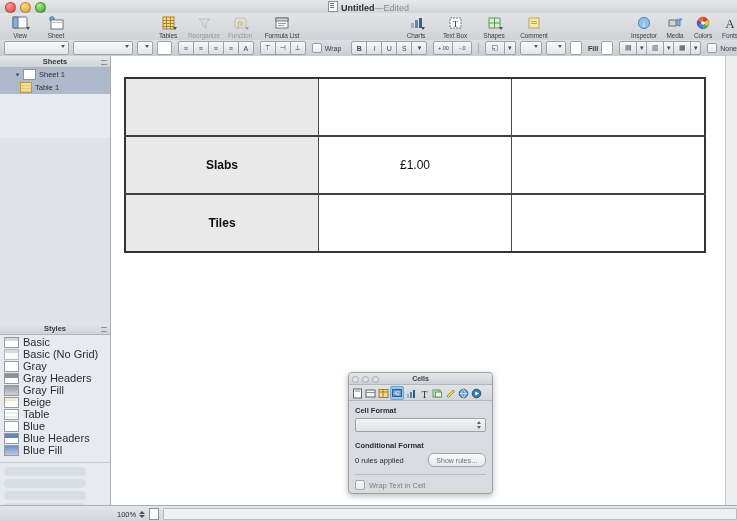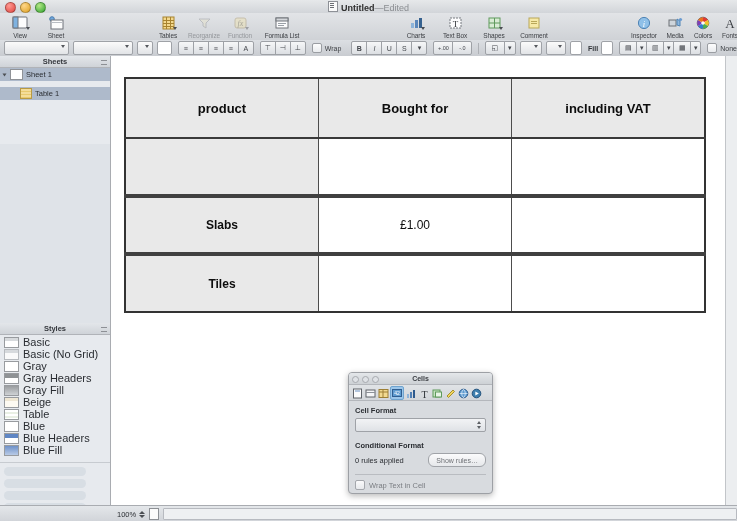--- a/index.html
+++ b/index.html
@@ -76,21 +76,21 @@
 
   
   .sidebar{position:absolute;left:0;top:56px;width:110px;height:465px;
     background:#dfe3e8;border-right:1px solid #a9acb1;}
   .panelhead{height:11px;background:linear-gradient(#e3e6ea,#cfd3d8);
     border-bottom:1px solid #b0b3b8;display:flex;align-items:center;
     justify-content:center;position:relative;font-size:7.5px;font-weight:bold;color:#34373c;}
   .panelhead .grip{position:absolute;right:3px;top:4px;width:6px;height:3px;
     border-top:1px solid #8d9095;border-bottom:1px solid #8d9095;}
   .sheets-body{height:57px;position:relative;background:#e7eaee;}
-  .srow{height:13px;display:flex;align-items:center;padding-left:3px;gap:3px;
+  .srow{height:13px;display:flex;align-items:center;padding-left:16px;gap:3px;
     font-size:7.5px;color:#2b2e33;}
   .srow.sel{background:#aebacb;}
   .tri{width:0;height:0;border-left:3.5px solid #4c4f54;
     border-top:2.8px solid transparent;border-bottom:2.8px solid transparent;
     transform:rotate(90deg);margin-right:1px;}
   .sheeticon{width:11px;height:9px;border:1px solid #8f9297;background:#fff;}
   .tableicon{width:10px;height:9px;border:1px solid #b99a43;
     background:repeating-linear-gradient(#f4dd9a 0 2px,#e8c96e 2px 3px);}
   .sheets-fill{background:#e7eaee;height:44px;}
 
@@ -124,21 +124,21 @@
   .tbl td{border:1px solid #4d4d4d;text-align:center;vertical-align:middle;
     font-size:12px;color:#0d0d0d;}
   .tbl td.hdr{background:#e9e9e9;font-weight:bold;font-size:13px;}
   .tbl td.rowhdr{background:#e9e9e9;font-weight:bold;font-size:12px;}
   .tbl td.c1{width:190px;}
   .tbl td.c2{width:190px;}
   .tbl td.c3{width:190px;}
   .tbl tr{height:58px;}
   .tbl tr.hrow{height:60px;}
   .tbl tr.hrow td{border-bottom:2px solid #3a3a3a;}
-  .tbl tr.r3 td{border-top:4px solid #404040;}
+  .tbl tr.r3 td{border-top:2px solid #404040;}
 
   
   .inspector{position:absolute;left:348px;top:372px;width:143px;height:120px;
     background:#d8dbdf;border:1px solid #9da0a5;border-radius:4px;
     box-shadow:0 2px 6px rgba(0,0,0,.28);}
   .insp-title{height:11px;background:linear-gradient(#e4e7ea,#cdd1d5);
     border-bottom:1px solid #b3b6bb;border-radius:3px 3px 0 0;
     display:flex;align-items:center;justify-content:center;position:relative;
     font-size:7px;font-weight:bold;color:#3a3d42;}
   .insp-dots{position:absolute;left:3px;top:3px;display:flex;gap:3px;}
@@ -430,21 +430,21 @@
     <div class="panelhead">
       <span>Sheets</span>
       <span class="grip"></span>
     </div>
     <div class="sheets-body">
       <div class="srow sel">
         <span class="tri"></span>
         <span class="sheeticon"></span>
         <span>Sheet 1</span>
       </div>
-      <div class="srow sel" style="padding-left:20px;margin-top:6px;">
+      <div class="srow sel" style="padding-left:20px;">
         <span class="tableicon"></span>
         <span>Table 1</span>
       </div>
       <div class="sheets-fill"></div>
     </div>
 
     <div class="styles">
       <div class="panelhead">
         <span>Styles</span>
         <span class="grip"></span>
@@ -498,25 +498,20 @@
         <div class="fbtn"></div>
         <div class="fbtn"></div>
         <div class="fbtn"></div>
       </div>
     </div>
   </div>
 
   <div class="canvas">
     <table class="tbl">
       <tbody>
-          <tr class="hrow">
-        <td class="hdr c1">product</td>
-        <td class="hdr c2">Bought for</td>
-        <td class="hdr c3">including VAT</td>
-      </tr>
       <tr>
         <td class="rowhdr c1"></td>
         <td class="c2"></td>
         <td class="c3"></td>
       </tr>
       <tr class="r3">
         <td class="rowhdr c1">Slabs</td>
         <td class="c2">£1.00</td>
         <td class="c3"></td>
       </tr>

